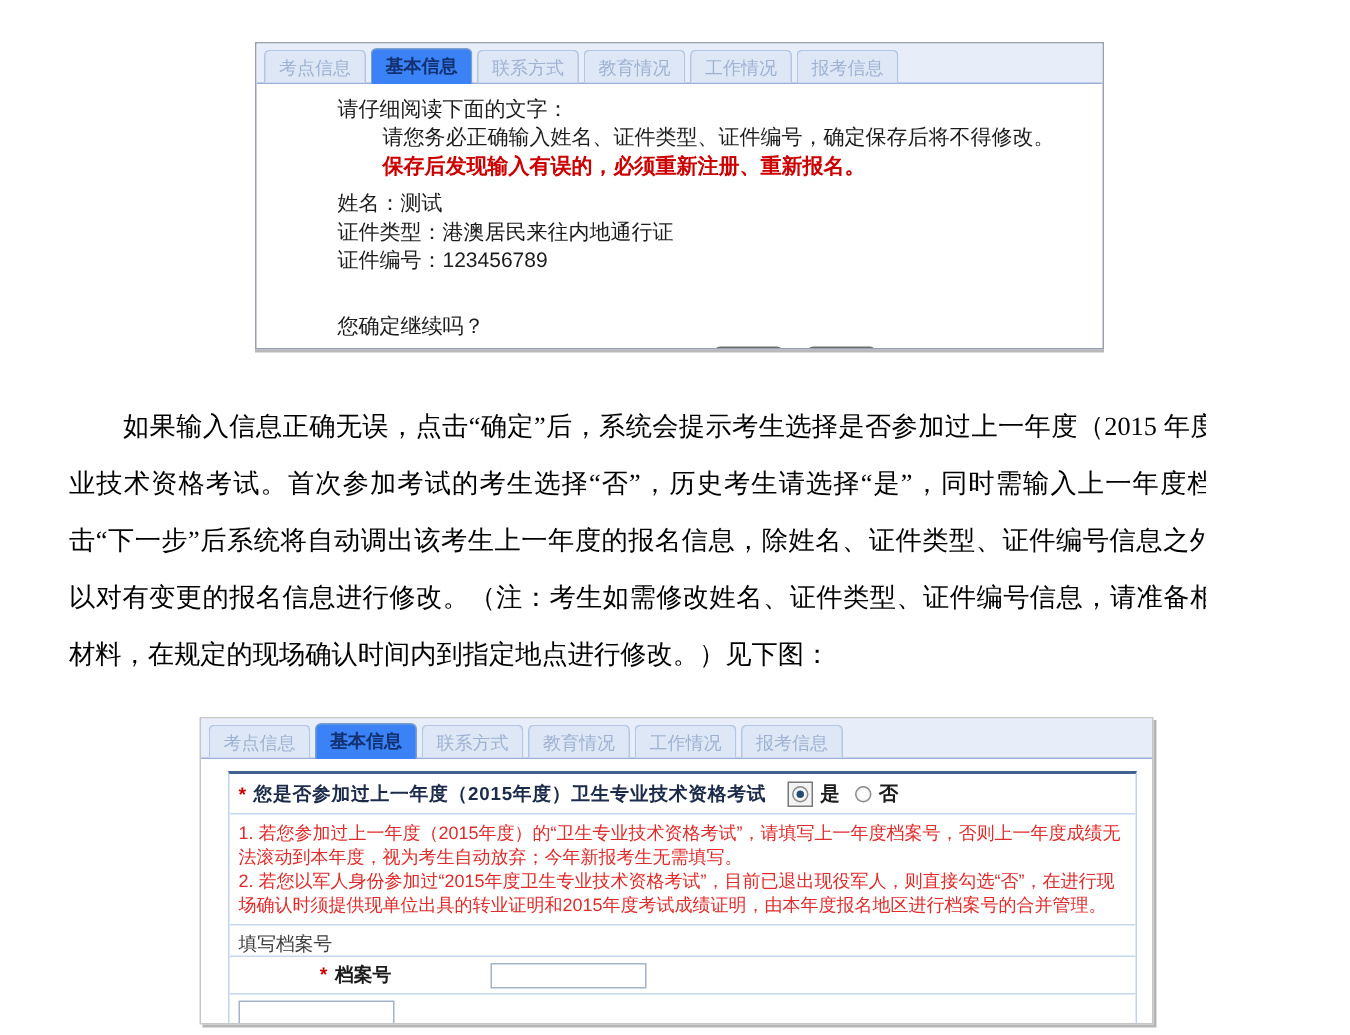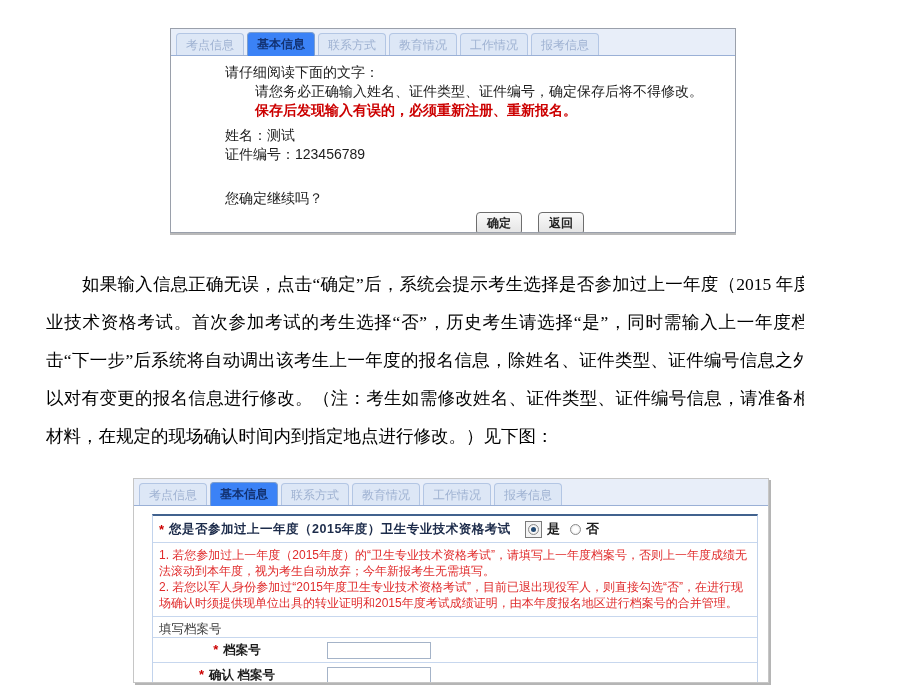--- a/index.html
+++ b/index.html
@@ -73,20 +73,21 @@
       <div class="tab">教育情况</div>
       <div class="tab">工作情况</div>
       <div class="tab">报考信息</div>
     </div>
     <div class="content1">
       <div class="line">请仔细阅读下面的文字：</div>
       <div class="line indent">请您务必正确输入姓名、证件类型、证件编号，确定保存后将不得修改。</div>
       <div class="line indent warning">保存后发现输入有误的，必须重新注册、重新报名。</div>
       <div class="fields-block">
         <div class="line"><span>姓名：</span><span>测试</span></div>
+        <div class="line"><span>证件类型：</span><span>港澳居民来往内地通行证</span></div>
         <div class="line"><span>证件编号：</span><span>123456789</span></div>
       </div>
       <div class="line confirm-line">您确定继续吗？</div>
       <div class="btnrow">
         <button class="dlg-btn">确定</button>
         <button class="dlg-btn">返回</button>
       </div>
     </div>
   </div>
 
@@ -118,20 +119,19 @@
         <div class="row notes">
           <div>1. 若您参加过上一年度（2015年度）的“卫生专业技术资格考试”，请填写上一年度档案号，否则上一年度成绩无法滚动到本年度，视为考生自动放弃；今年新报考生无需填写。</div>
           <div>2. 若您以军人身份参加过“2015年度卫生专业技术资格考试”，目前已退出现役军人，则直接勾选“否”，在进行现场确认时须提供现单位出具的转业证明和2015年度考试成绩证明，由本年度报名地区进行档案号的合并管理。</div>
         </div>
         <div class="row section-row">填写档案号</div>
         <div class="row field-row">
           <div class="f-label"><span class="req">*</span><span>档案号</span></div>
           <input class="txt" type="text" style="">
         </div>
         <div class="row field-row">
-          <div class="f-label"><span class="req">*</span><span>确认 档案号</span></div>
           <input class="txt" type="text" style="">
         </div>
       </div>
     </div>
   </div>
 
 </div>
 
 </body></html>

